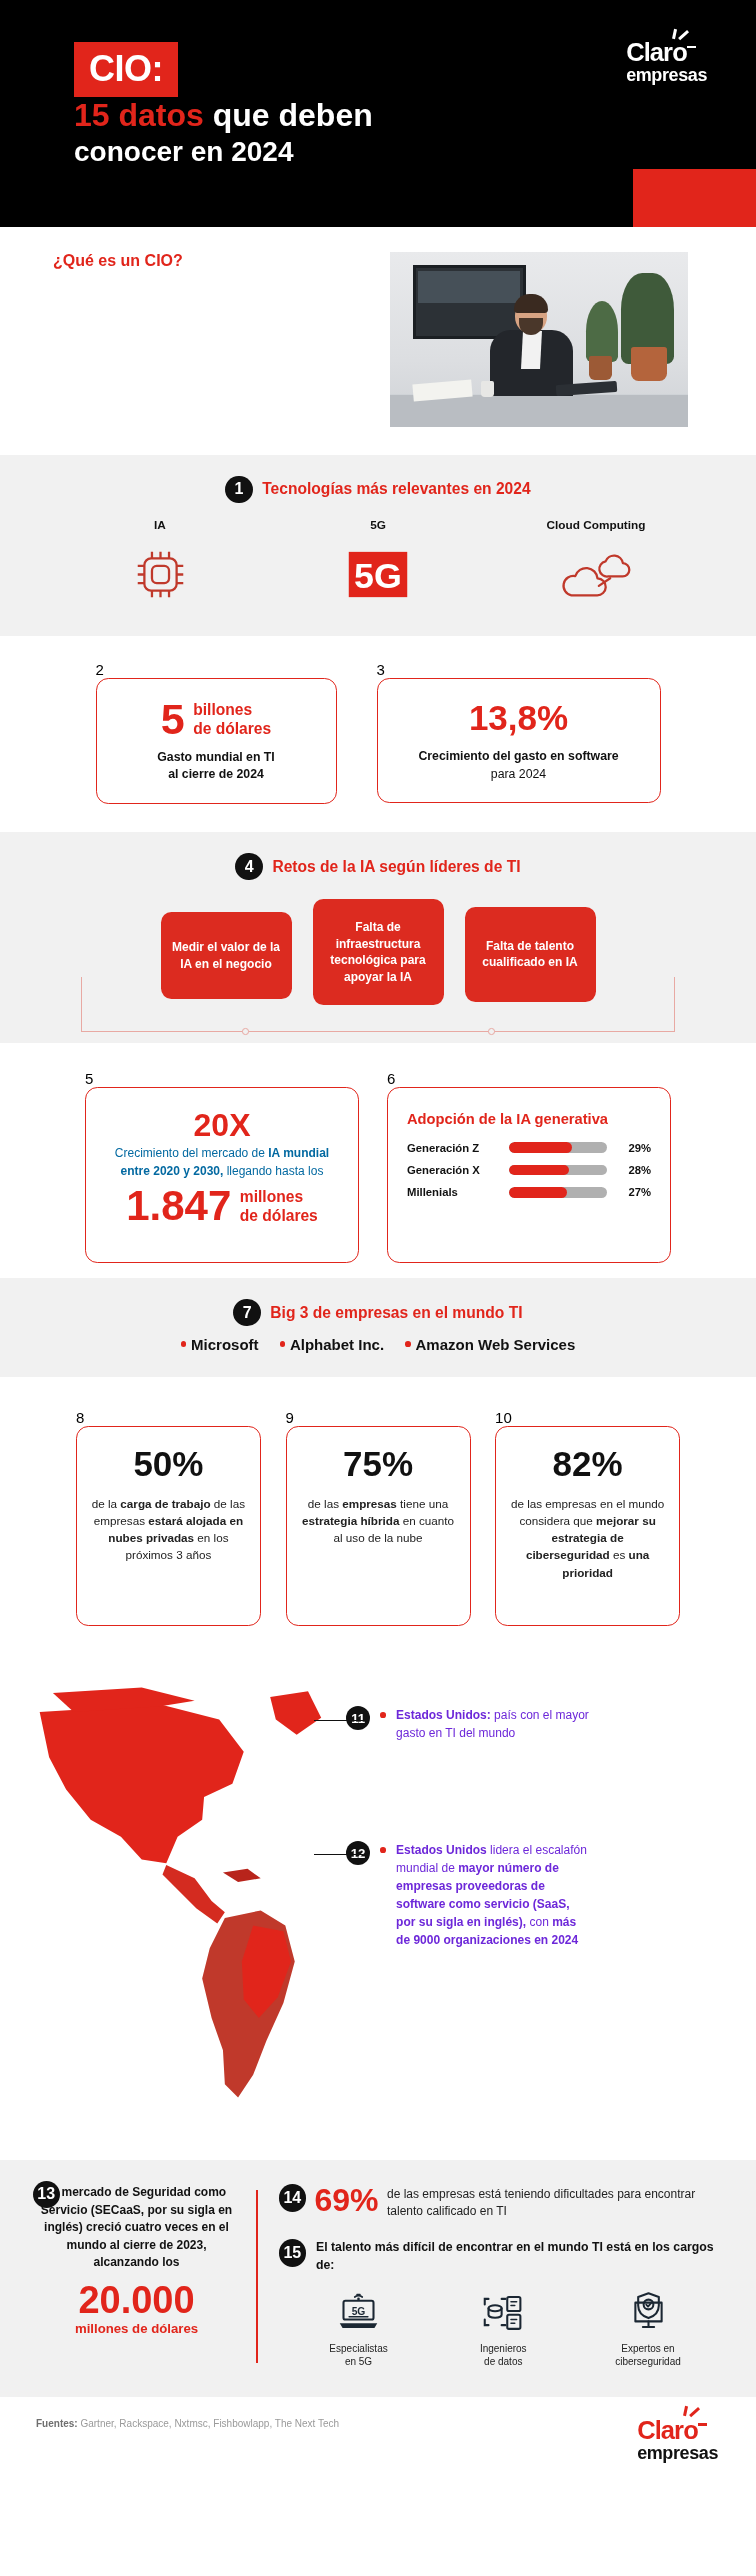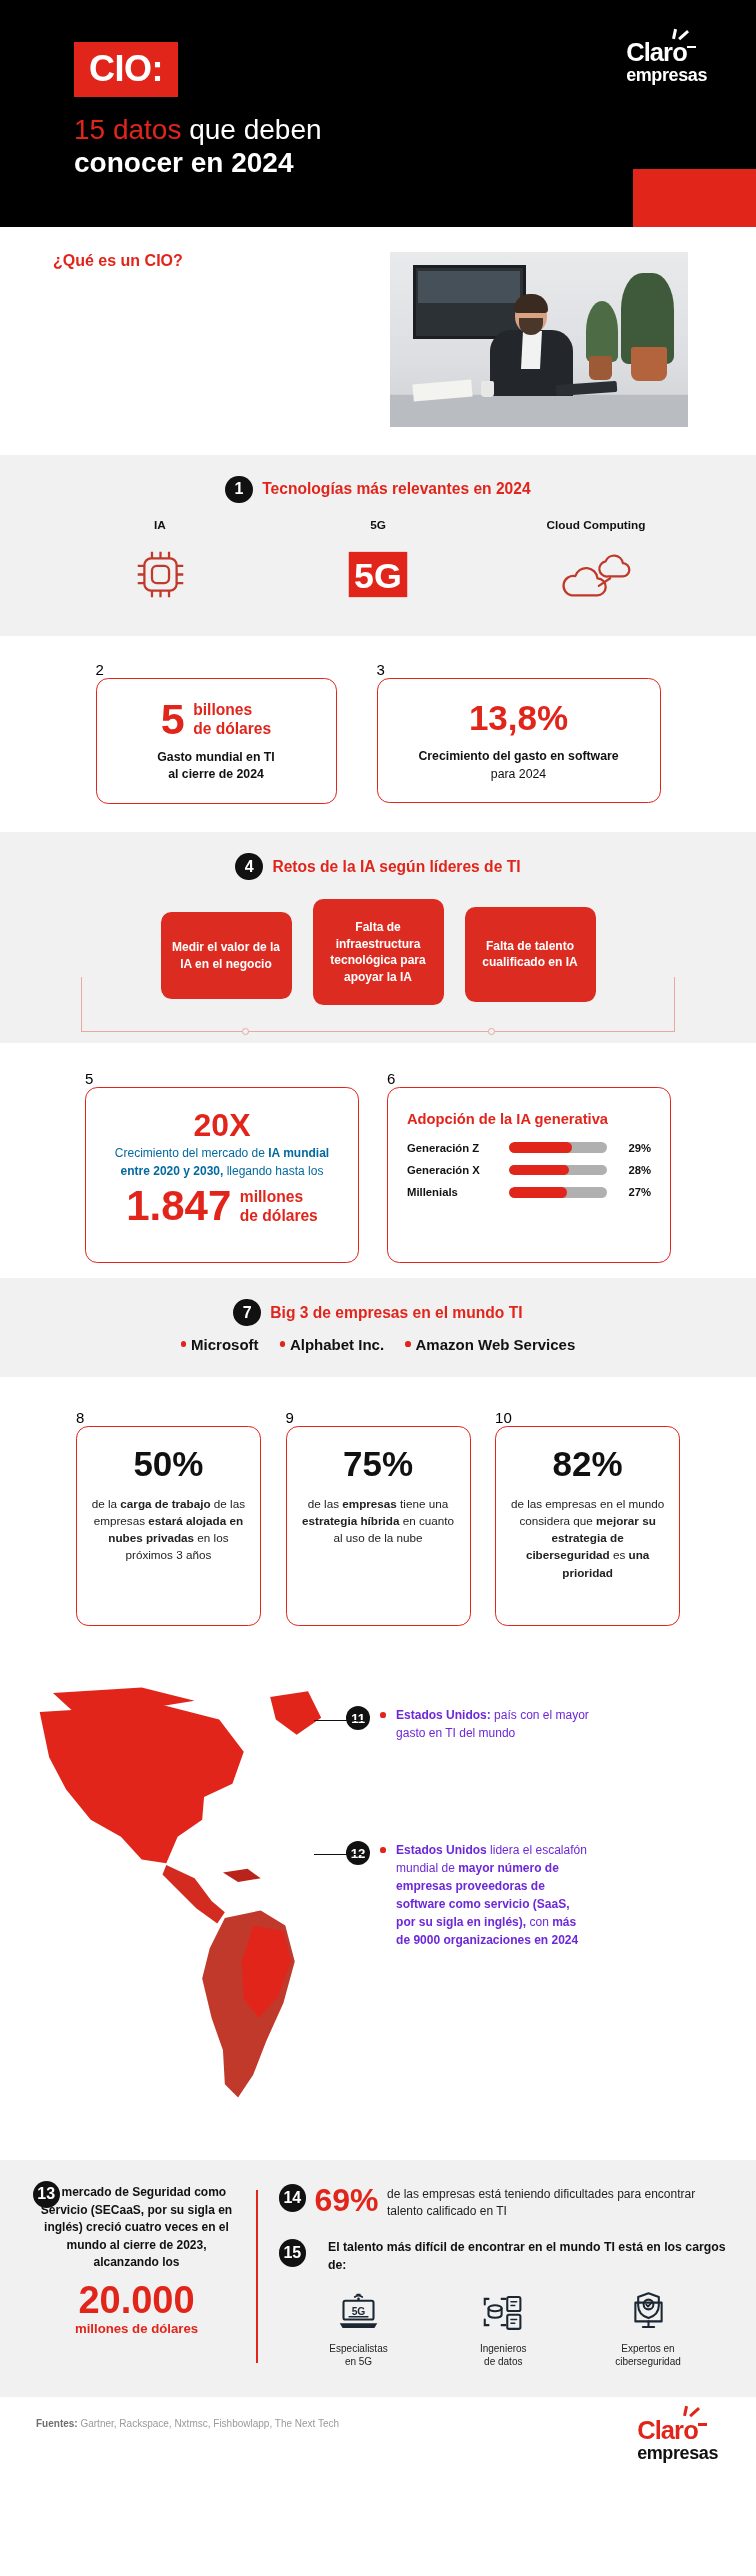--- a/index.html
+++ b/index.html
@@ -14,21 +14,21 @@
 
   
   .hero { background:#000; height:227px; position:relative; overflow:hidden; }
   .hero-accent { position:absolute; right:0; bottom:-55px; width:123px; height:113px; background:#E1251B; }
   .hero-inner { padding:42px 0 0 74px; position:relative; z-index:3; }
   .cio-badge {
     display:inline-block; background:#E1251B; color:#fff;
     font-size:36px; font-weight:bold; line-height:1;
     padding:8.5px 15px 10.4px 15px; letter-spacing:-0.5px;
   }
-  .hero-l2 { margin-top:16px; font-size:28px; font-weight:normal; color:#fff; line-height:1.18; }
+  .hero-l2 { margin-top:0; font-size:32px; font-weight:bold; color:#fff; line-height:1.18; }
   .hero-l2 .red { color:#E1251B; }
   .hero-l3 { font-size:28px; font-weight:bold; color:#fff; line-height:1.18; }
   .claro-logo { position:absolute; top:40px; right:49px; z-index:4; text-align:left; }
   .claro-word { position:relative; display:inline-block; }
   .claro-word .txt { font-size:25.5px; font-weight:bold; letter-spacing:-0.9px; line-height:1; }
   .claro-sub { font-size:18px; font-weight:bold; letter-spacing:-0.4px; line-height:1.05; margin-top:0.9px;}
   .sparkA,.sparkB { position:absolute; background:currentColor; }
   .sparkA { width:2.8px; height:10.4px; transform:rotate(12deg); right:11.3px; top:-11.3px; }
   .sparkB { width:2.8px; height:12.3px; transform:rotate(48deg); right:1.9px; top:-11.3px; }
   .sparkC { position:absolute; width:9.5px; height:2.8px; background:currentColor; right:-9.5px; top:5.7px; }
@@ -153,21 +153,21 @@
   .bottom { background:#f1f1f1; display:flex; padding:24.6px 28px 28px 23px; gap:0; }
   .b13 { width:227px; text-align:center; position:relative; padding:0 15px; }
   .b13 .t { font-size:12px; font-weight:bold; line-height:1.45; color:#111; }
   .b13 .n { color:#E1251B; font-size:38px; font-weight:bold; line-height:1.05; margin-top:9.5px; }
   .b13 .u { color:#E1251B; font-size:13.2px; font-weight:bold; }
   .vline { width:1.9px; background:#E1251B; margin:5.7px 21px 5.7px 5.7px; }
   .bright { flex:1; }
   .r14 { display:flex; align-items:flex-start; gap:8.5px; }
   .r14 .pct { color:#E1251B; font-size:32px; font-weight:bold; line-height:1; }
   .r14 .tx { font-size:12px; line-height:1.42; color:#222; padding-top:1.9px; }
-  .r15 { display:flex; gap:22px; margin-top:19px; align-items:flex-start; }
+  .r15 { display:flex; gap:10px; margin-top:19px; align-items:flex-start; }
   .r15 .tx { font-size:12.3px; font-weight:bold; line-height:1.4; color:#111; }
   .jobs { display:flex; justify-content:space-around; margin-top:13.2px; padding:0 7.6px; }
   .job { width:132px; text-align:center; }
   .job-ico { height:49px; display:flex; align-items:center; justify-content:center; }
   .job-lbl { font-size:10px; line-height:1.35; color:#222; margin-top:5.7px; }
 
   
   .footer { background:#fff; display:flex; align-items:flex-start; justify-content:space-between; padding:21px 38px 19px 36px; }
   .sources { font-size:10px; color:#9a9a9a; }
   .sources b { color:#6f6f6f; font-weight:bold; }

